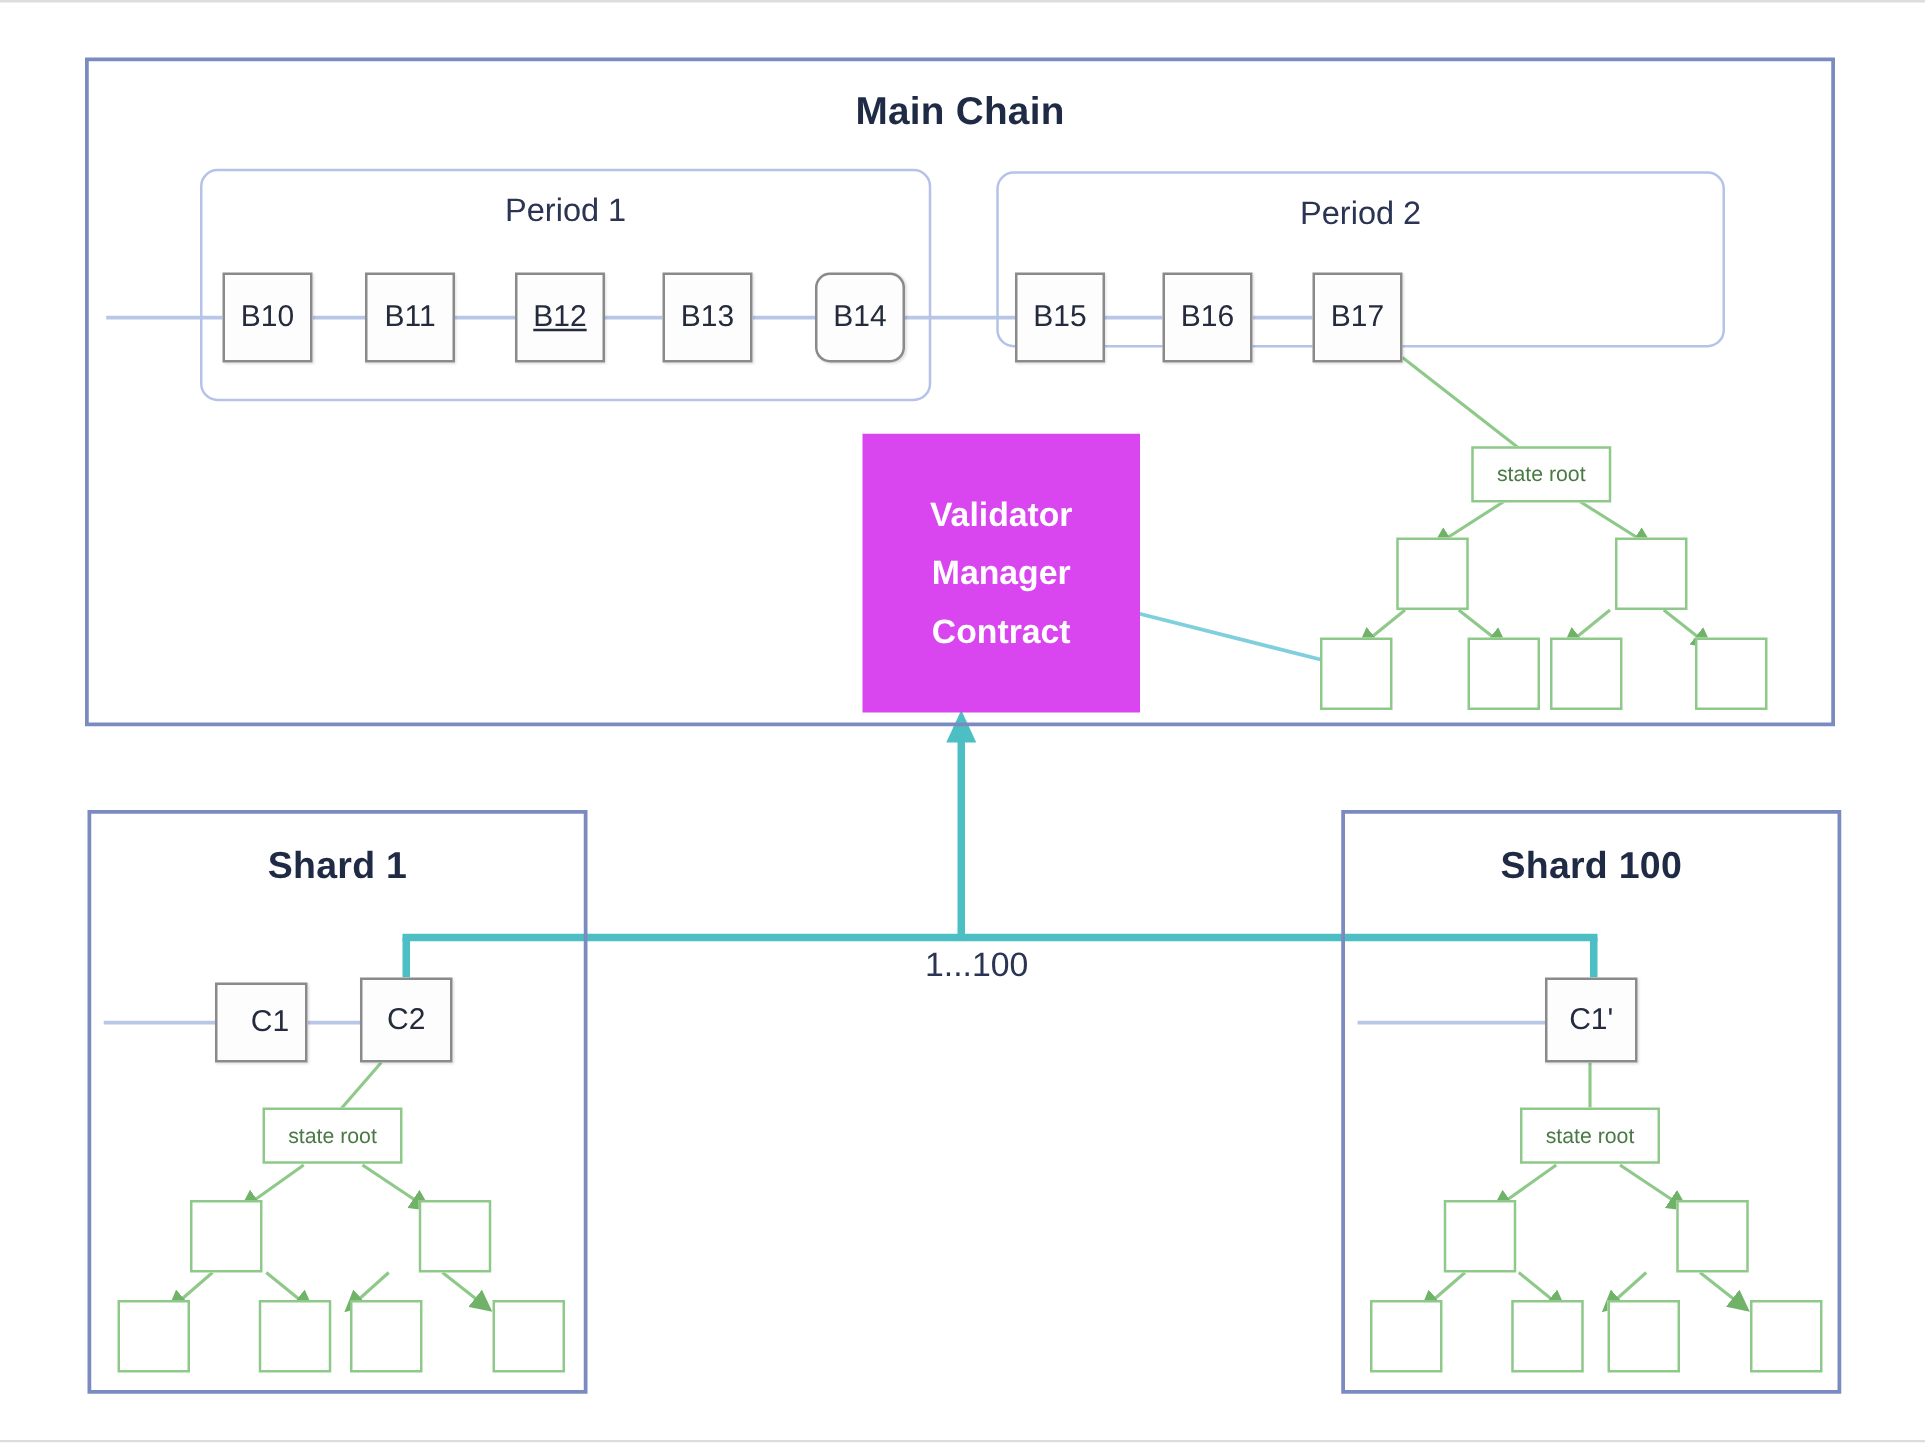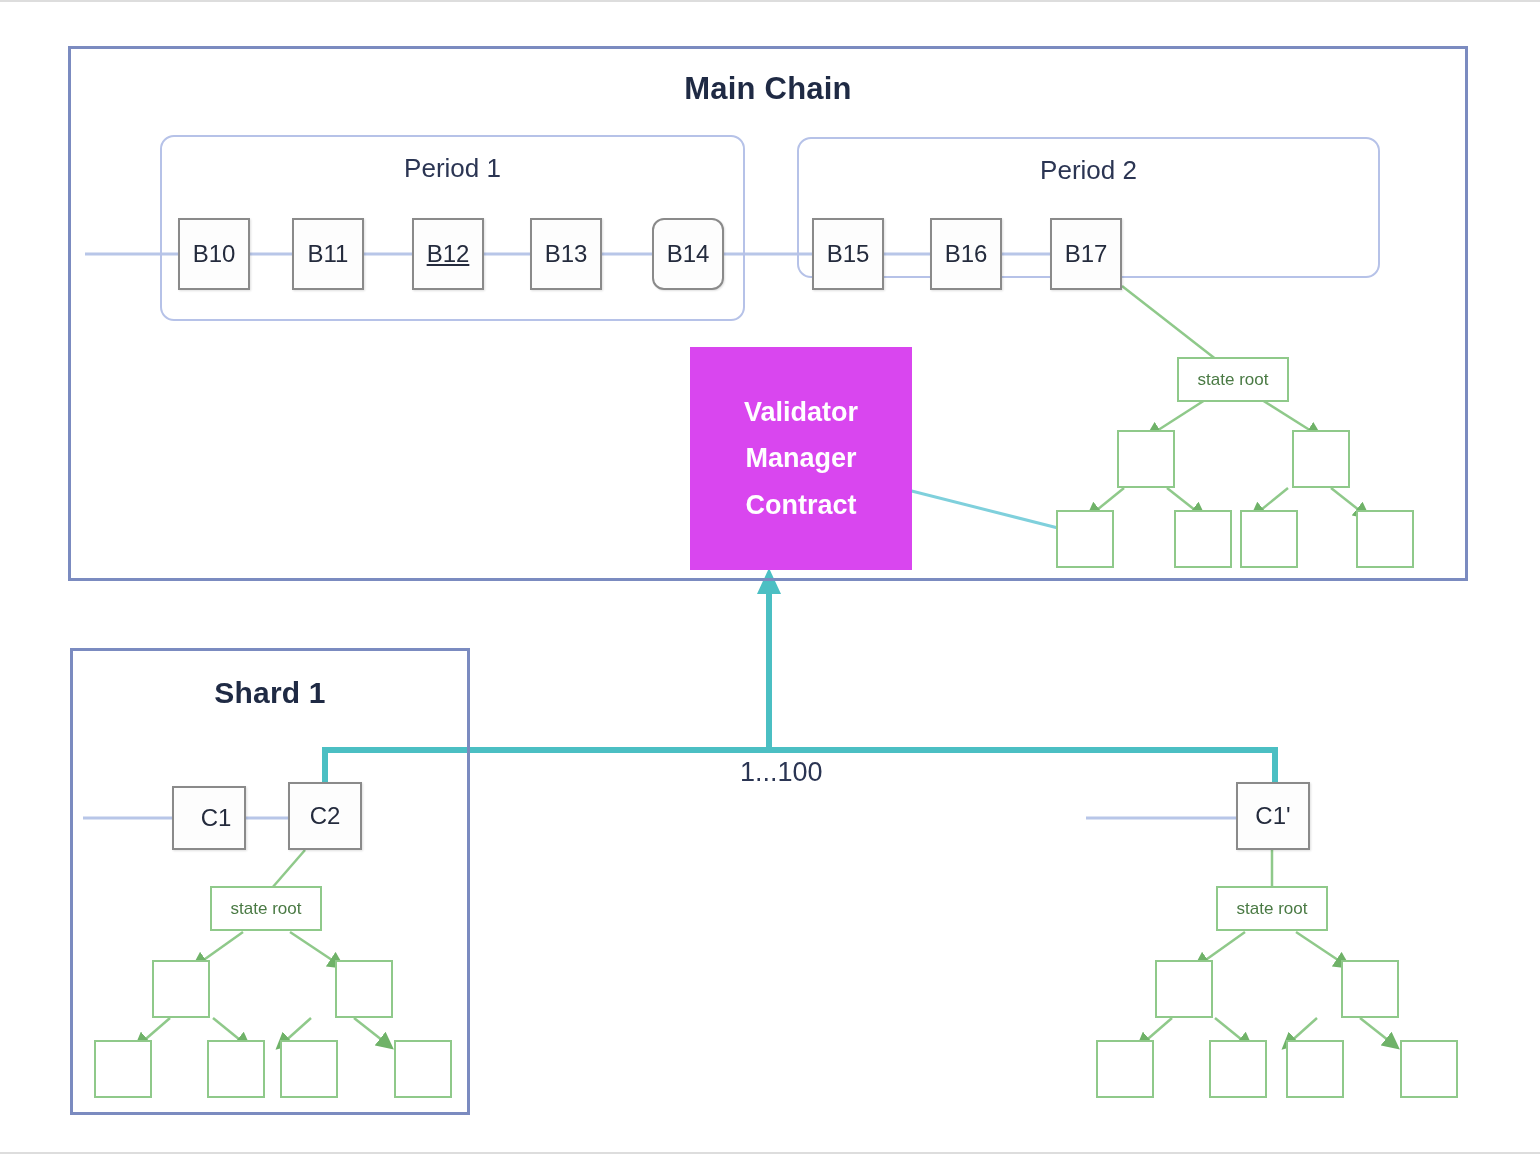--- a/index.html
+++ b/index.html
@@ -275,20 +275,23 @@
   <div class="state-root" style="left:210px; top:884px; width:112px; height:45px;">state root</div>
 
   <div class="merkle-node" style="left:152px; top:958px; width:58px; height:58px;"></div>
   <div class="merkle-node" style="left:335px; top:958px; width:58px; height:58px;"></div>
 
   <div class="merkle-node" style="left:94px; top:1038px; width:58px; height:58px;"></div>
   <div class="merkle-node" style="left:207px; top:1038px; width:58px; height:58px;"></div>
   <div class="merkle-node" style="left:280px; top:1038px; width:58px; height:58px;"></div>
   <div class="merkle-node" style="left:394px; top:1038px; width:58px; height:58px;"></div>
 
+  <div class="group-box" id="shard100-box">
+    <div class="group-title" id="shard100-title">Shard 100</div>
+  </div>
 
   <div class="block" style="left:1236px; top:780px; width:74px; height:68px;">C1'</div>
 
   <div class="state-root" style="left:1216px; top:884px; width:112px; height:45px;">state root</div>
 
   <div class="merkle-node" style="left:1155px; top:958px; width:58px; height:58px;"></div>
   <div class="merkle-node" style="left:1341px; top:958px; width:58px; height:58px;"></div>
 
   <div class="merkle-node" style="left:1096px; top:1038px; width:58px; height:58px;"></div>
   <div class="merkle-node" style="left:1209px; top:1038px; width:58px; height:58px;"></div>

